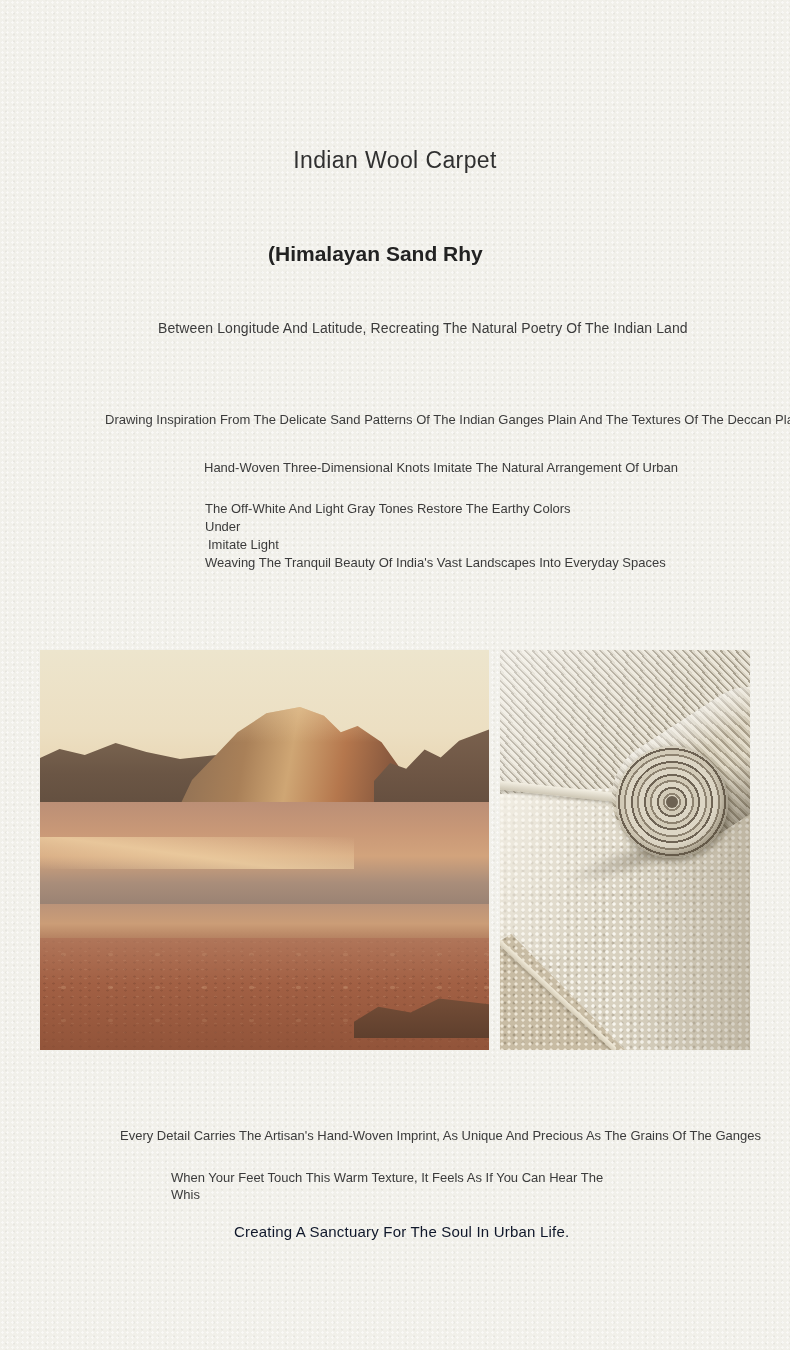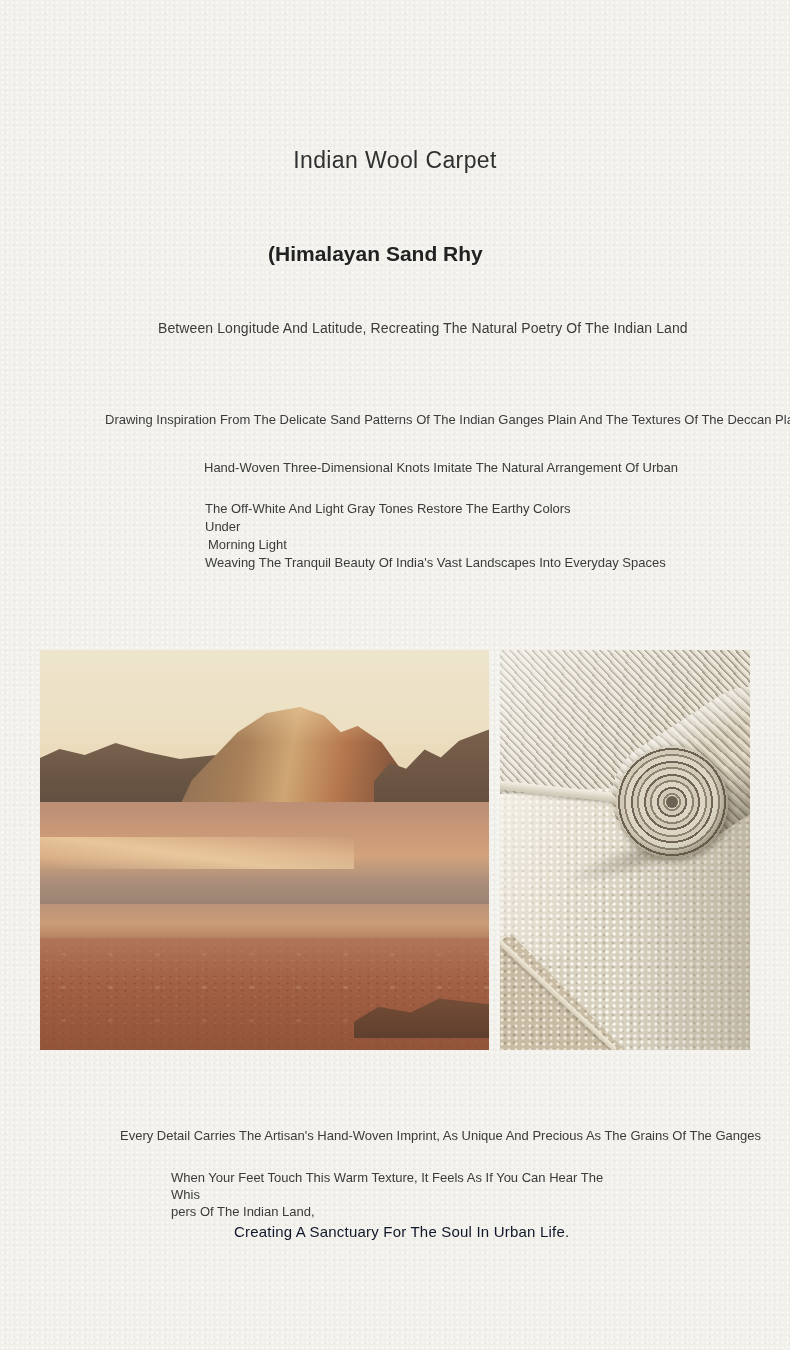--- a/index.html
+++ b/index.html
@@ -117,21 +117,21 @@
 <div class="abs title">Indian Wool Carpet</div>
 <div class="abs subtitle">
   <div>(Himalayan Sand Rhy</div>
 </div>
 
 <div class="abs tagline">Between Longitude And Latitude, Recreating The Natural Poetry Of The Indian Land</div>
 <div class="abs inspiration">Drawing Inspiration From The Delicate Sand Patterns Of The Indian Ganges Plain And The Textures Of The Deccan Plateau</div>
 <div class="abs knots">Hand-Woven Three-Dimensional Knots Imitate The Natural Arrangement Of Urban</div>
 <div class="abs tones">
   <div class="l1">The Off-White And Light Gray Tones Restore The Earthy Colors Under</div>
-  <div class="l2">Morning Light</div>
+  <div class="l2">Imitate Light</div>
 </div>
 <div class="abs weaving">Weaving The Tranquil Beauty Of India's Vast Landscapes Into Everyday Spaces</div>
 
 <div class="abs photo-desert">
   <div class="d-sky"></div>
   <div class="d-ridge-left"></div>
   <div class="d-rock-main"></div>
   <div class="d-rock-right"></div>
   <div class="d-plain"></div>
   <div class="d-midlight"></div>
@@ -148,15 +148,14 @@
   <div class="c-roll-shadow"></div>
   <div class="c-roll"></div>
   <div class="c-roll-end"></div>
   <div class="c-bottom-tan"></div>
   <div class="c-tan-edge"></div>
 </div>
 
 <div class="abs detail">Every Detail Carries The Artisan's Hand-Woven Imprint, As Unique And Precious As The Grains Of The Ganges</div>
 <div class="abs touch">
   <div>When Your Feet Touch This Warm Texture, It Feels As If You Can Hear The Whis</div>
-  <div>pers Of The Indian Land,</div>
 </div>
 <div class="abs sanctuary">Creating A Sanctuary For The Soul In Urban Life.</div>
 
 </body></html>

